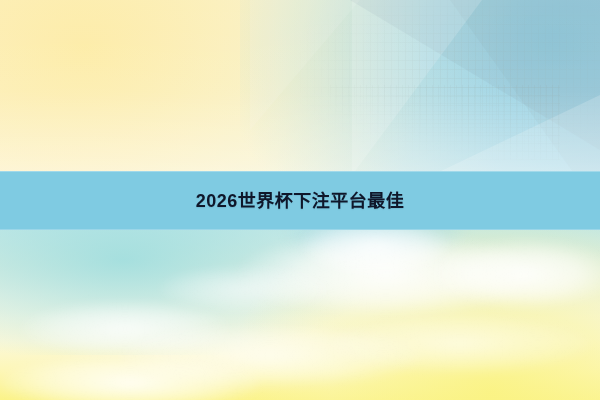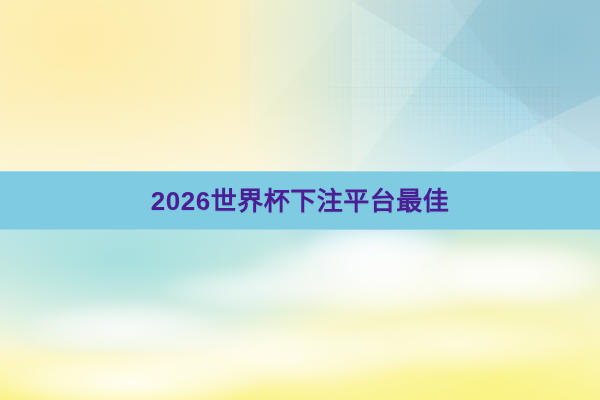--- a/index.html
+++ b/index.html
@@ -285,22 +285,22 @@
     height: 59px;
     display: flex;
     align-items: center;
     justify-content: center;
     background: #7fcbe2;
     box-shadow:
       inset 0  1px 0 rgba(255,255,255,0.28),
       inset 0 -1px 0 rgba(255,255,255,0.22);
   }
   .title-text {
-    color: #4c1d95;
-    font-size: 26px;
+    color: #0f172a;
+    font-size: 18px;
     font-weight: bold;
     letter-spacing: 0.5px;
     line-height: 1;
     white-space: nowrap;
     text-shadow: 0 1px 1px rgba(90,160,185,0.35);
   }
 </style>
 </head>
 <body>
 

